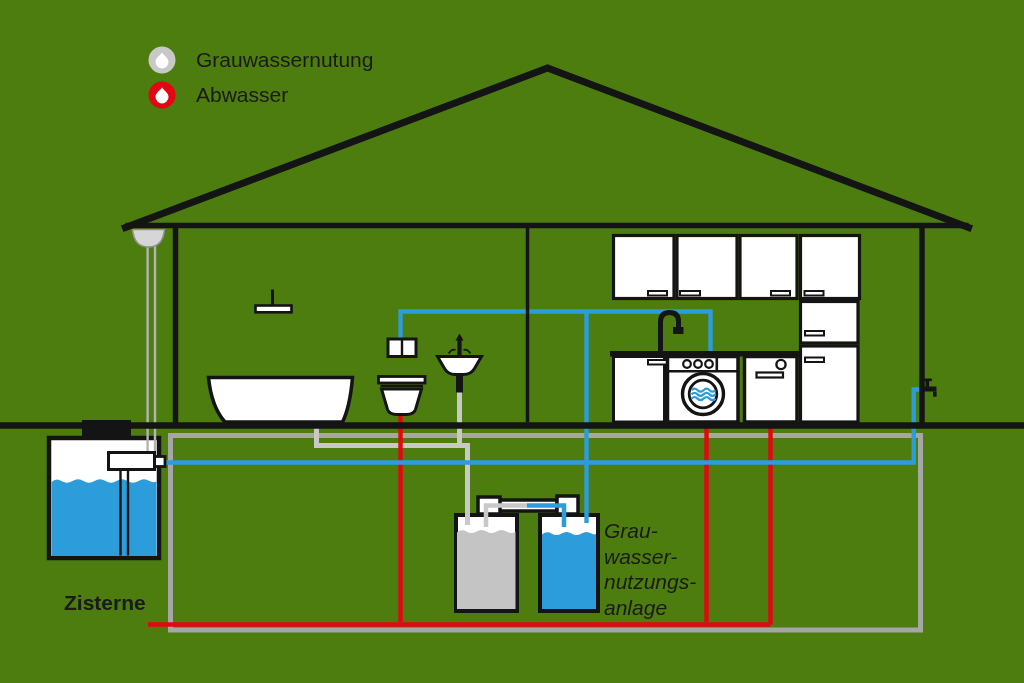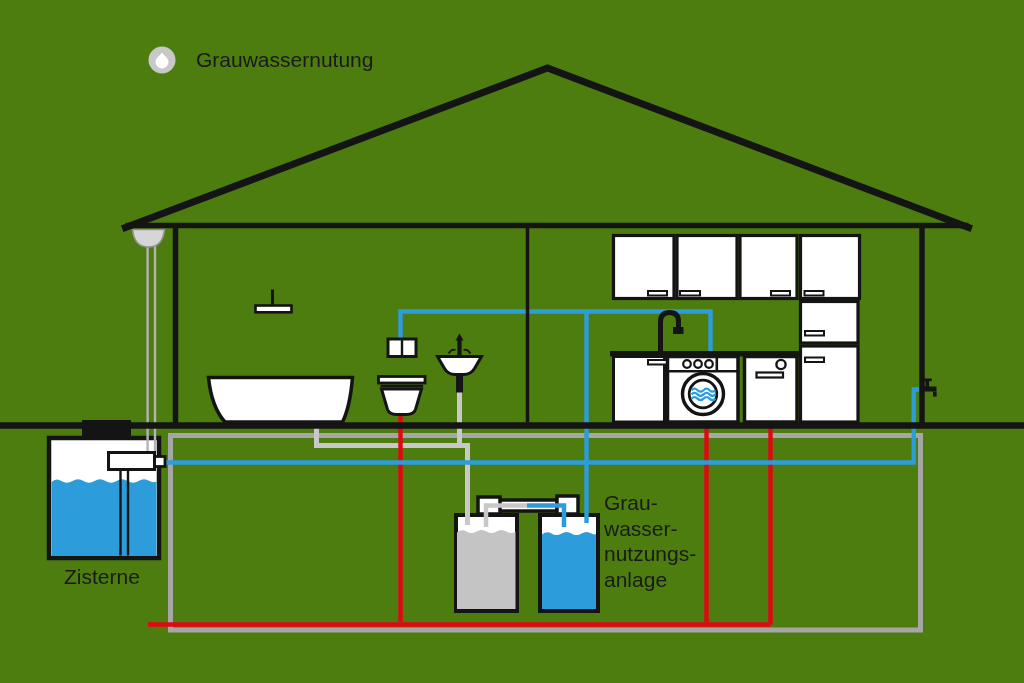--- a/index.html
+++ b/index.html
@@ -18,22 +18,22 @@
   .p-down{stroke:var(--downpipe,#b4b4b4);}
   .f-blue{fill:var(--rainwater,#2d9cdb);}
   .f-tankgray{fill:var(--tankgray,#c4c4c4);}
   
   .legend{position:absolute;left:148px;top:46px;}
   .legend-row{display:flex;align-items:center;gap:20px;height:28px;margin-bottom:7px;}
   .legend-row svg{display:block;}
   .legend-label{font-size:21px;line-height:28px;white-space:nowrap;}
   
   .lbl{position:absolute;font-size:21px;line-height:21px;white-space:nowrap;}
-  .lbl-cistern{left:64px;top:566px;}
-  .lbl-unit{left:604px;top:490px;line-height:25.5px;}
+  .lbl-cistern{left:64px;top:592px;font-weight:bold;}
+  .lbl-unit{left:604px;top:518px;line-height:25.5px;font-style:italic;}
   .lbl-unit span{display:block;}
 </style>
 </head>
 <body>
 
 <div class="stage">
 
   <svg class="scene" width="1024" height="683" viewBox="0 0 1024 683">
 
     <rect x="170.5" y="435.5" width="750" height="194.5" class="ln p-frame" stroke-width="5"></rect>
@@ -153,20 +153,27 @@
   </svg>
 
   <div class="legend">
     <div class="legend-row">
       <svg width="28" height="28" viewBox="0 0 28 28">
         <circle cx="14" cy="14" r="13.5" style="fill: rgb(200, 200, 200);"></circle>
         <path d="M14 6.5 C16.5 10 20.5 12 20.5 16 A6.5 6.5 0 1 1 7.5 16 C7.5 12 11.5 10 14 6.5 Z" fill="#ffffff"></path>
       </svg>
       <span class="legend-label">Grauwassernutung</span>
     </div>
+    <div class="legend-row">
+      <svg width="28" height="28" viewBox="0 0 28 28">
+        <circle cx="14" cy="14" r="13.5" style="fill: rgb(227, 6, 19);"></circle>
+        <path d="M14 6.5 C16.5 10 20.5 12 20.5 16 A6.5 6.5 0 1 1 7.5 16 C7.5 12 11.5 10 14 6.5 Z" fill="#ffffff"></path>
+      </svg>
+      <span class="legend-label">Abwasser</span>
+    </div>
   </div>
 
   <div class="lbl lbl-cistern">Zisterne</div>
   <div class="lbl lbl-unit">
     <span>Grau-</span>
     <span>wasser-</span>
     <span>nutzungs-</span>
     <span>anlage</span>
   </div>
 

